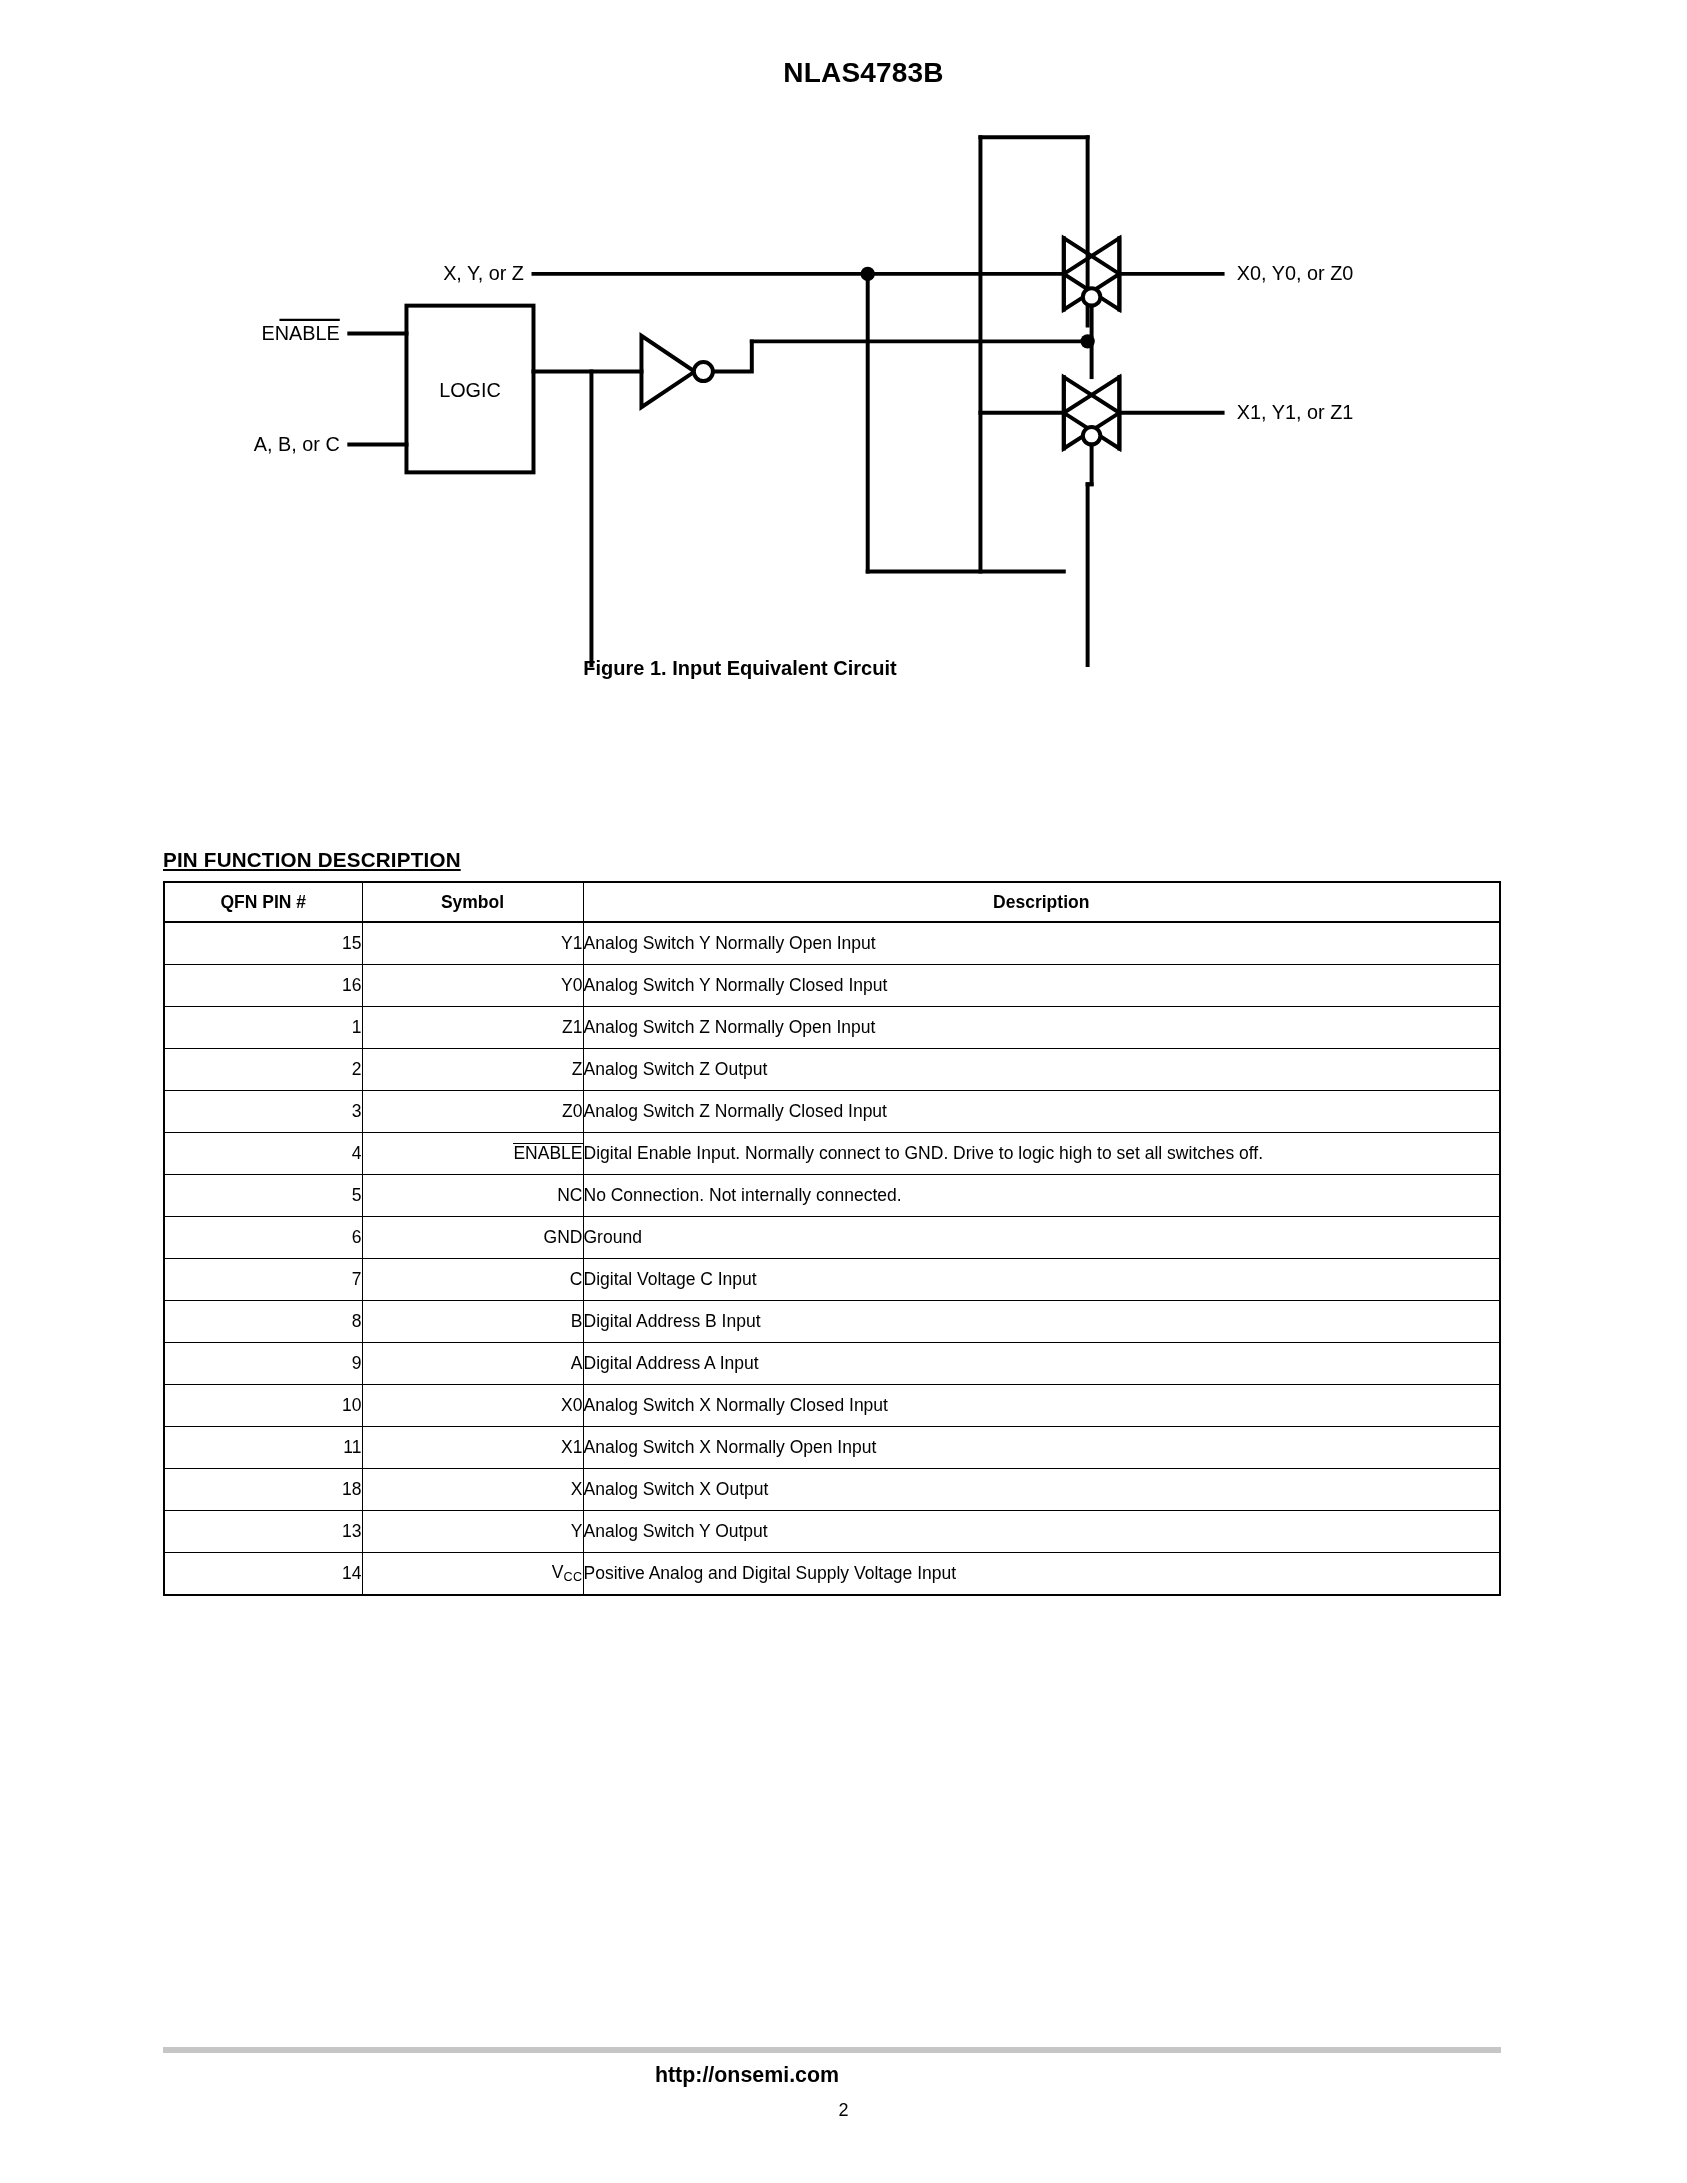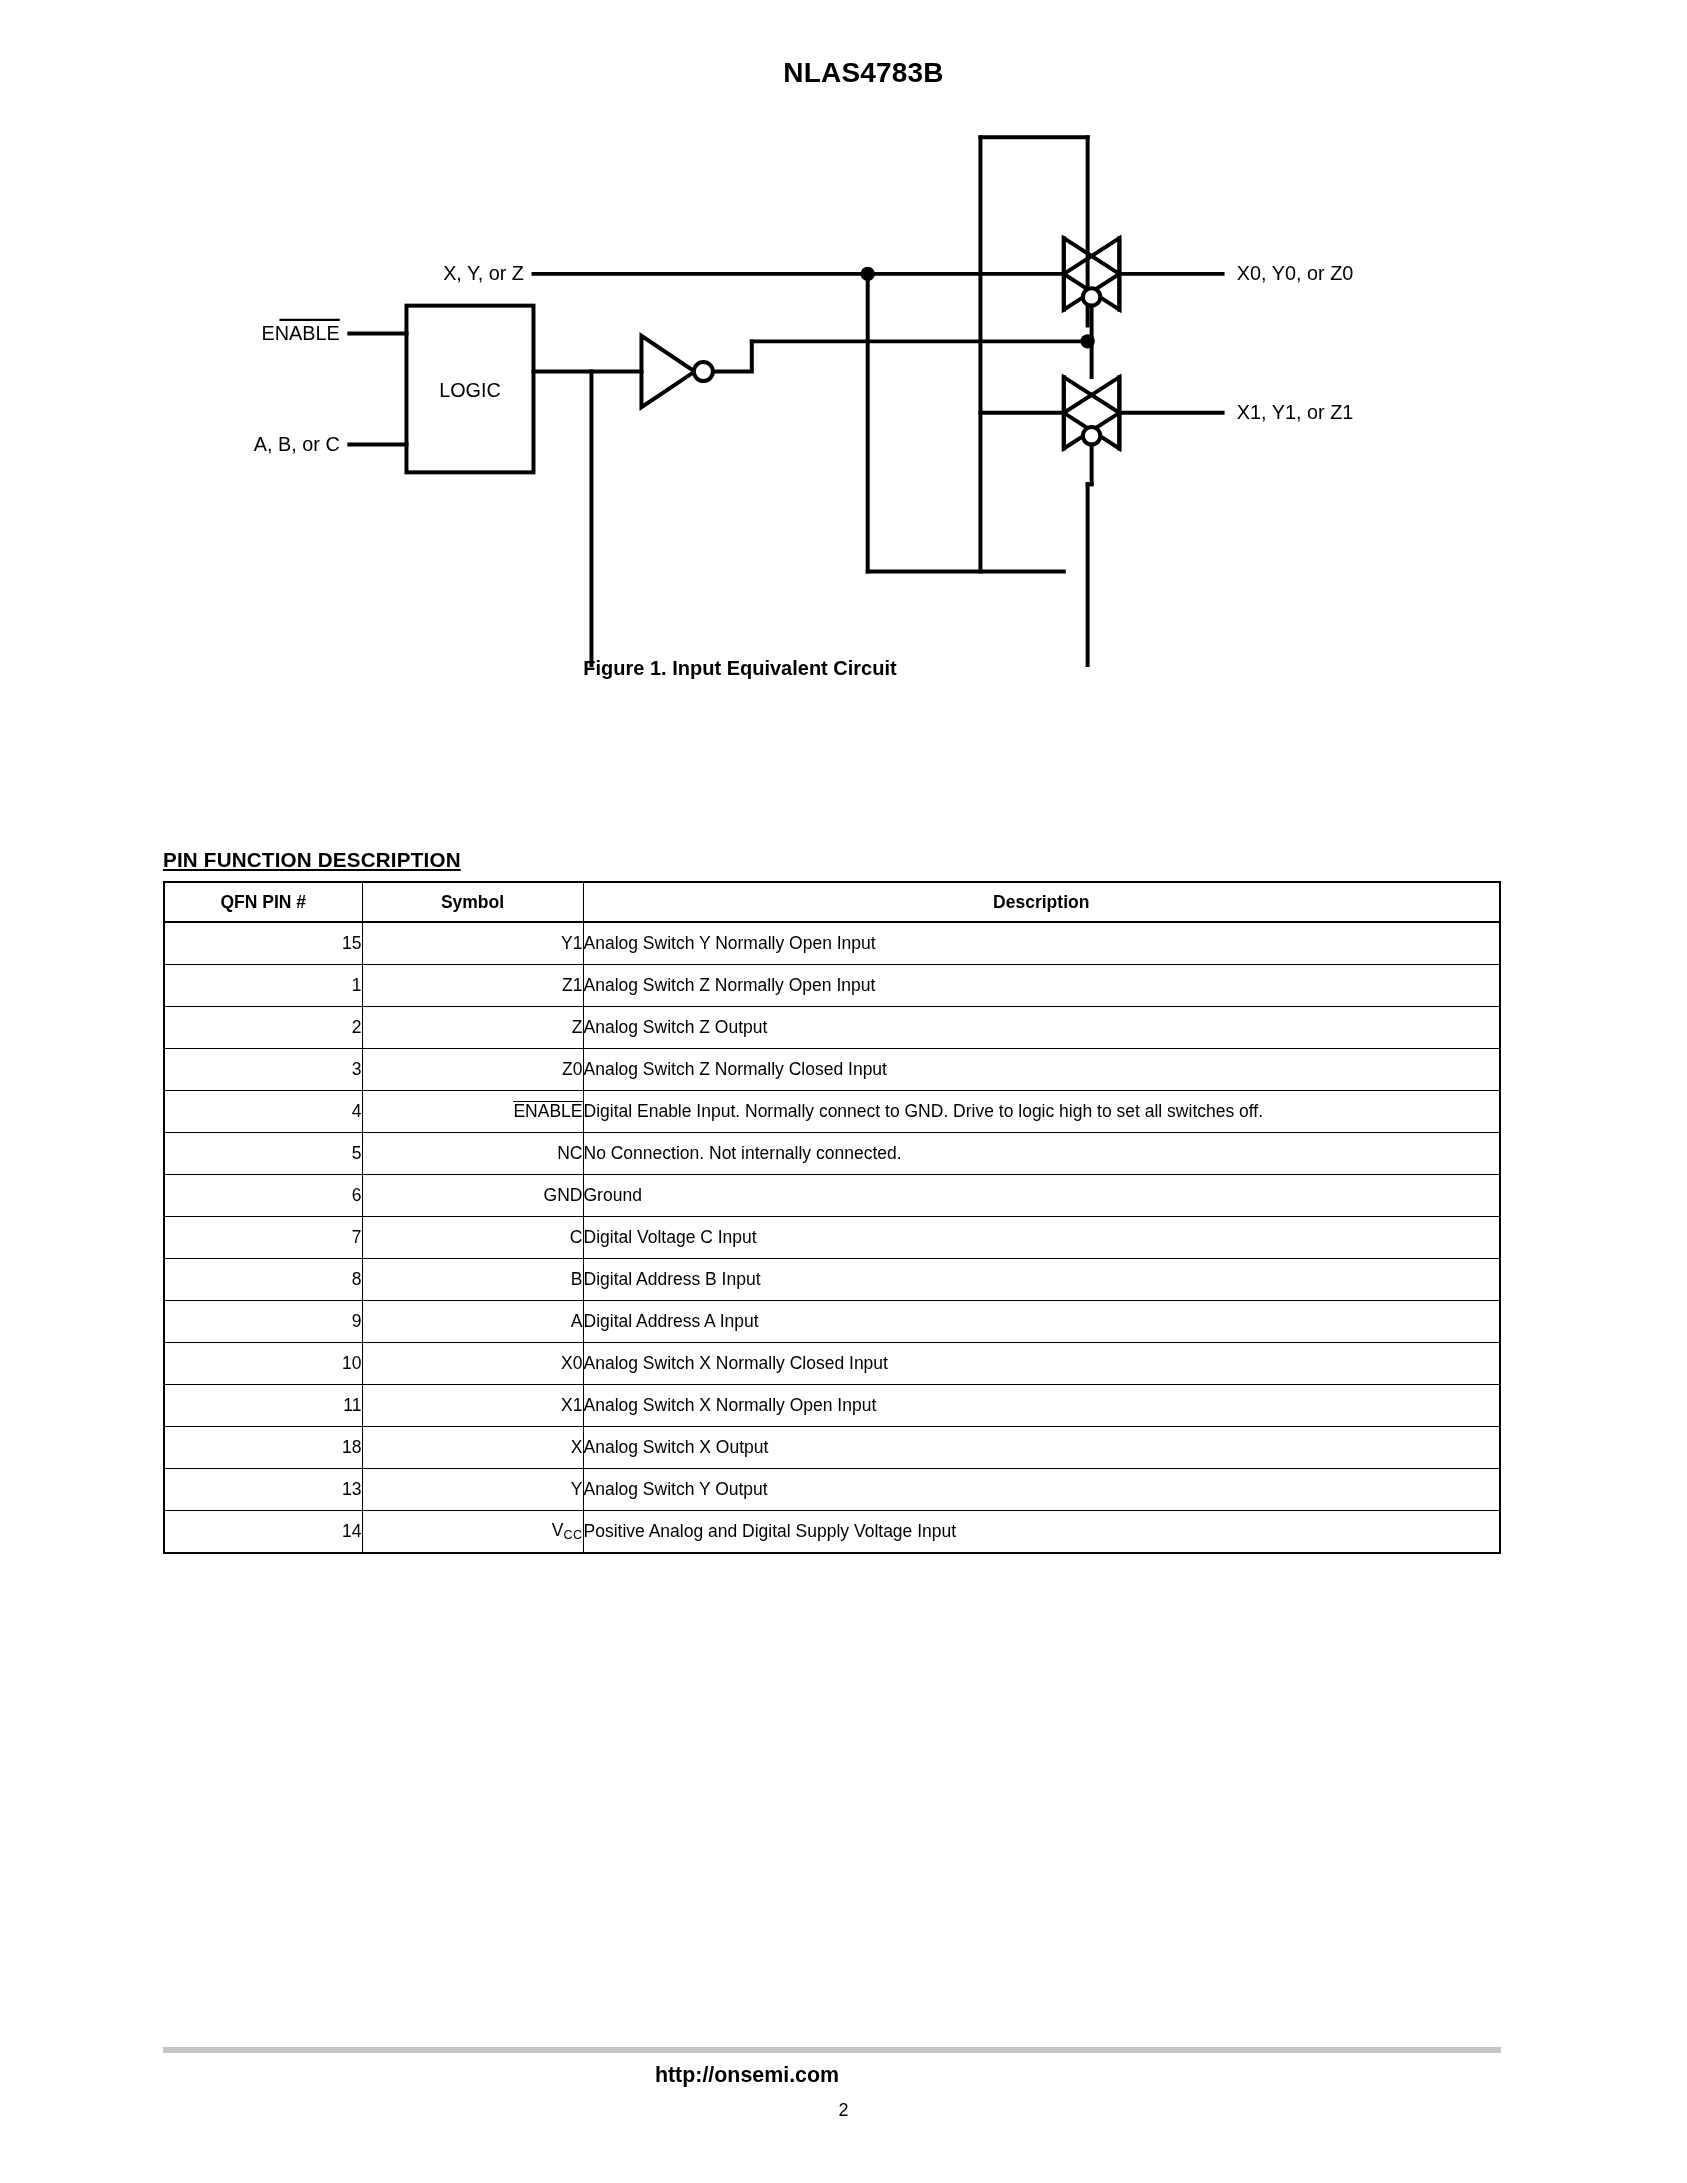--- a/index.html
+++ b/index.html
@@ -249,20 +249,25 @@
         <th>Description</th>
       </tr>
     </thead>
     <tbody id="pin-table-body">
         <tr>
           <td class="cell-pin">15</td>
           <td class="cell-sym">Y1</td>
           <td class="cell-desc">Analog Switch Y Normally Open Input</td>
         </tr>
         <tr>
+          <td class="cell-pin">16</td>
+          <td class="cell-sym">Y0</td>
+          <td class="cell-desc">Analog Switch Y Normally Closed Input</td>
+        </tr>
+        <tr>
           <td class="cell-pin">1</td>
           <td class="cell-sym">Z1</td>
           <td class="cell-desc">Analog Switch Z Normally Open Input</td>
         </tr>
         <tr>
           <td class="cell-pin">2</td>
           <td class="cell-sym">Z</td>
           <td class="cell-desc">Analog Switch Z Output</td>
         </tr>
         <tr>

